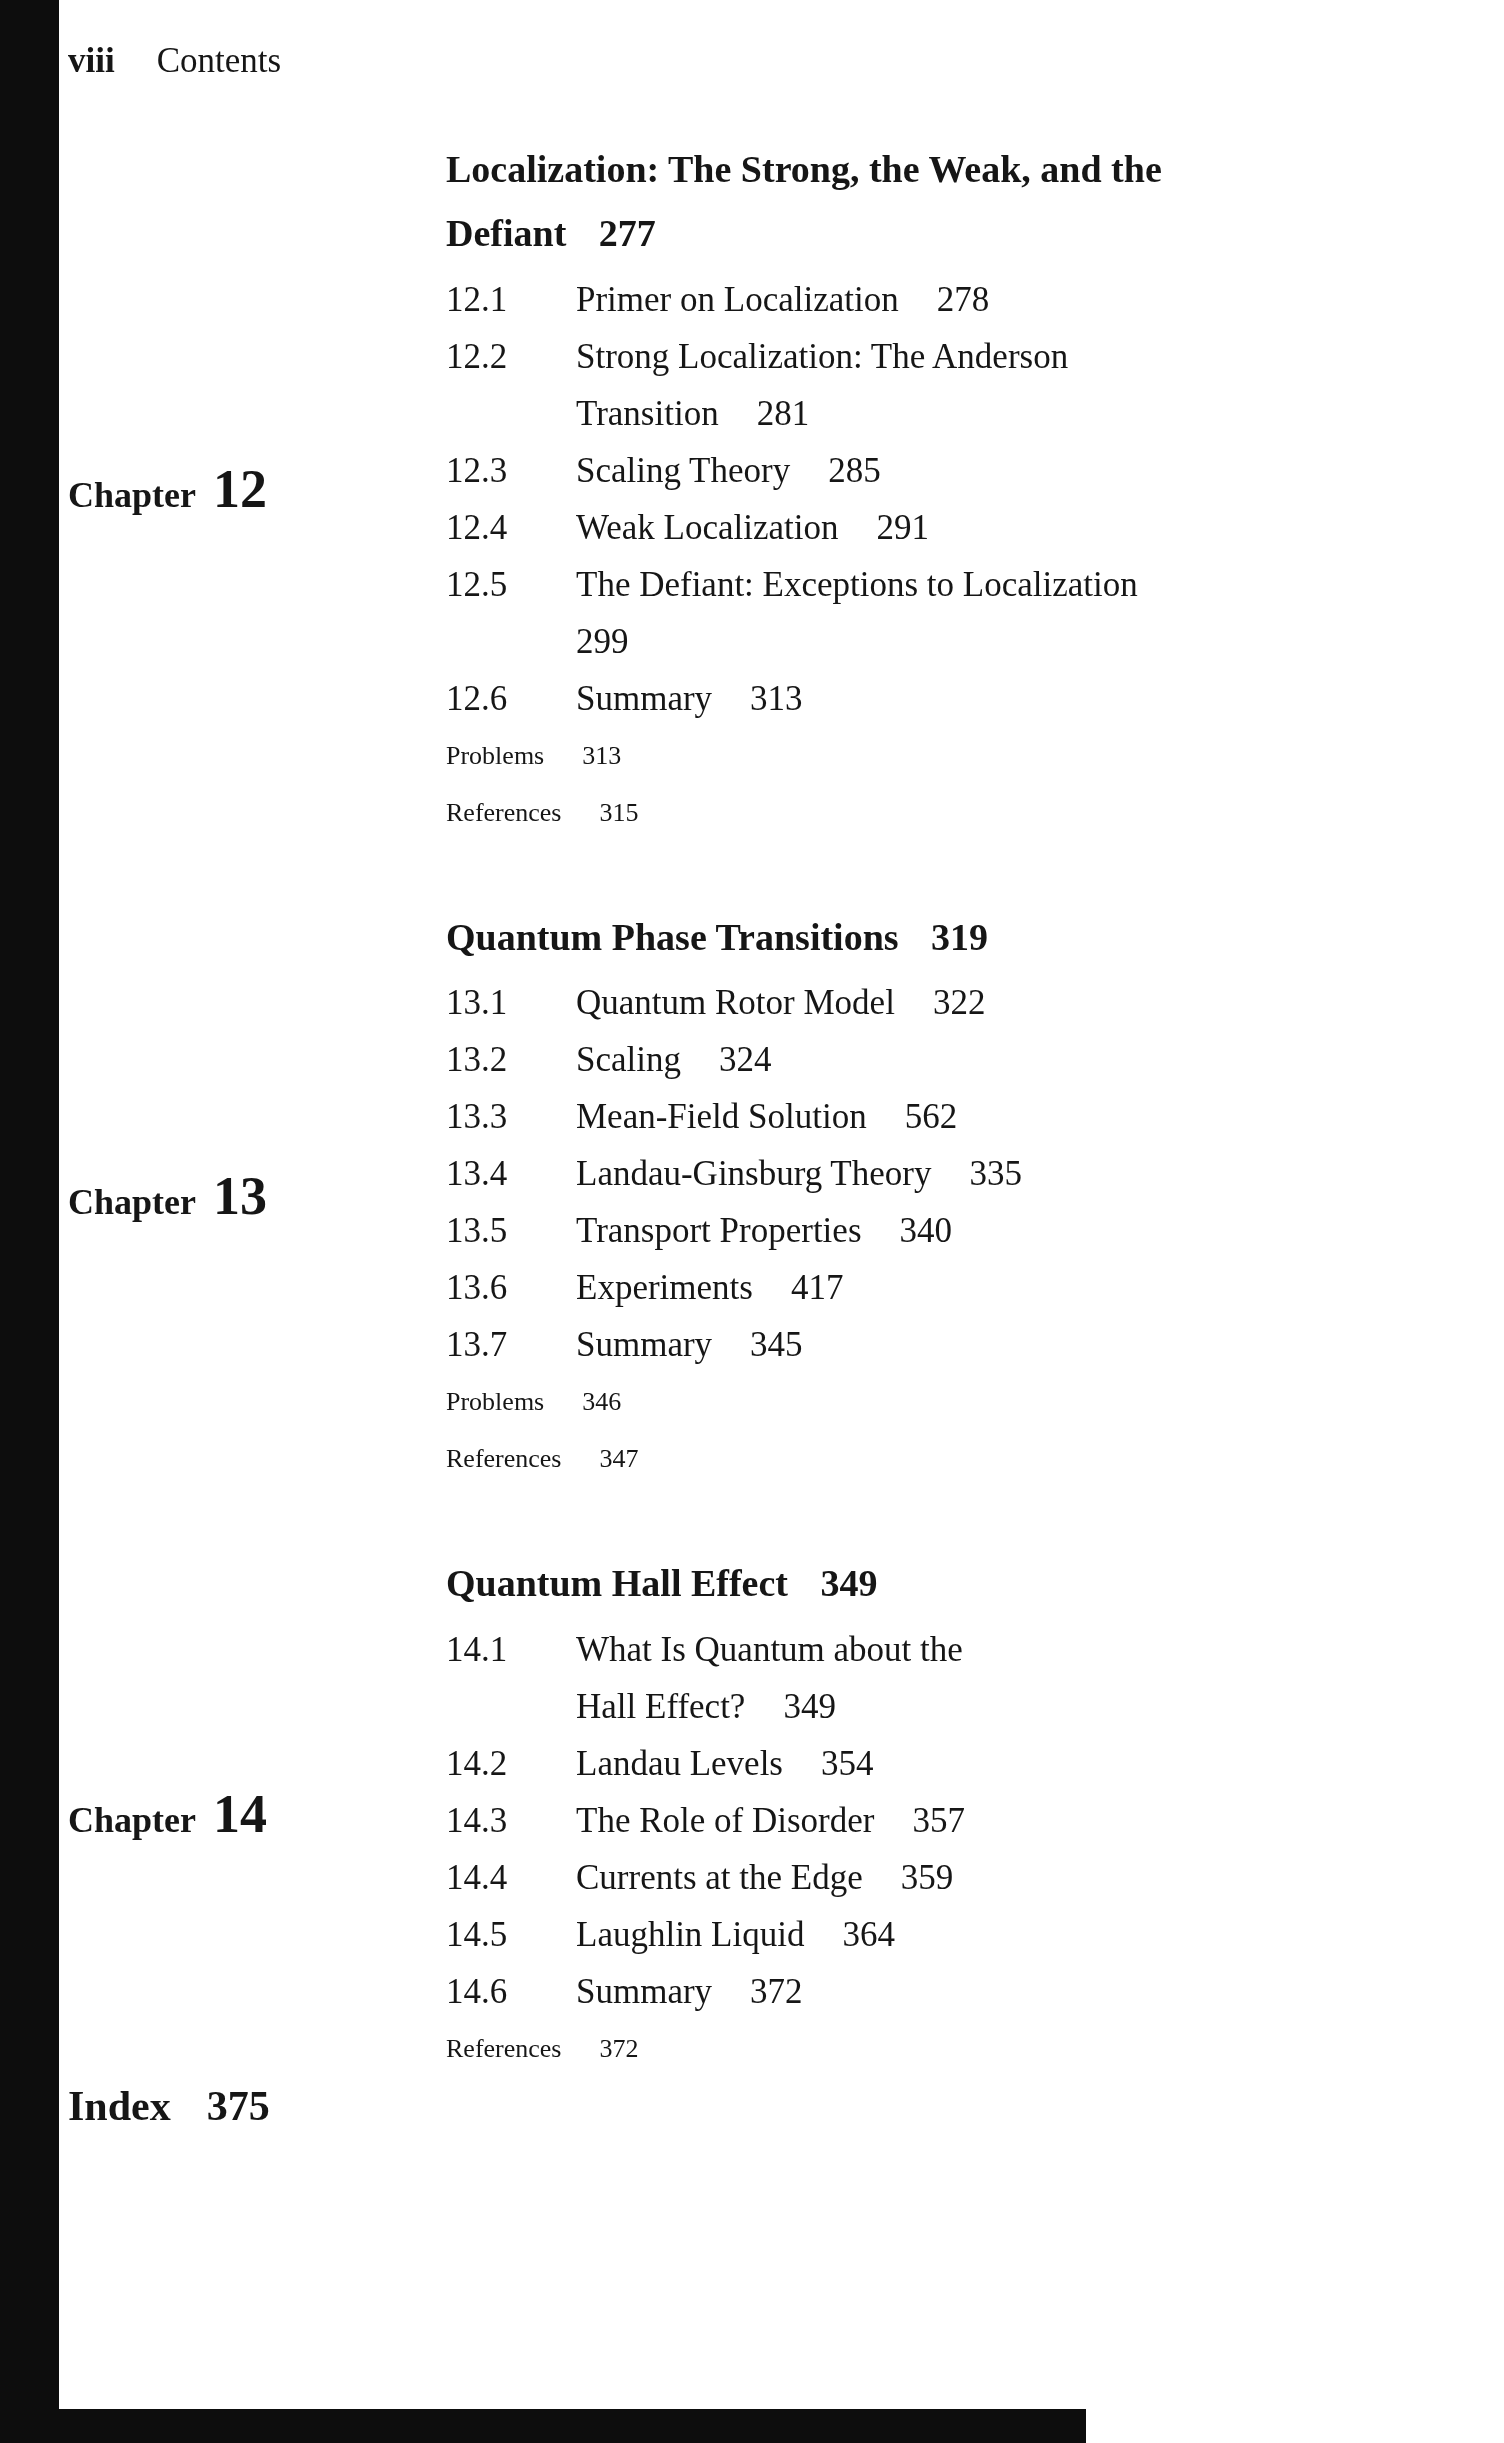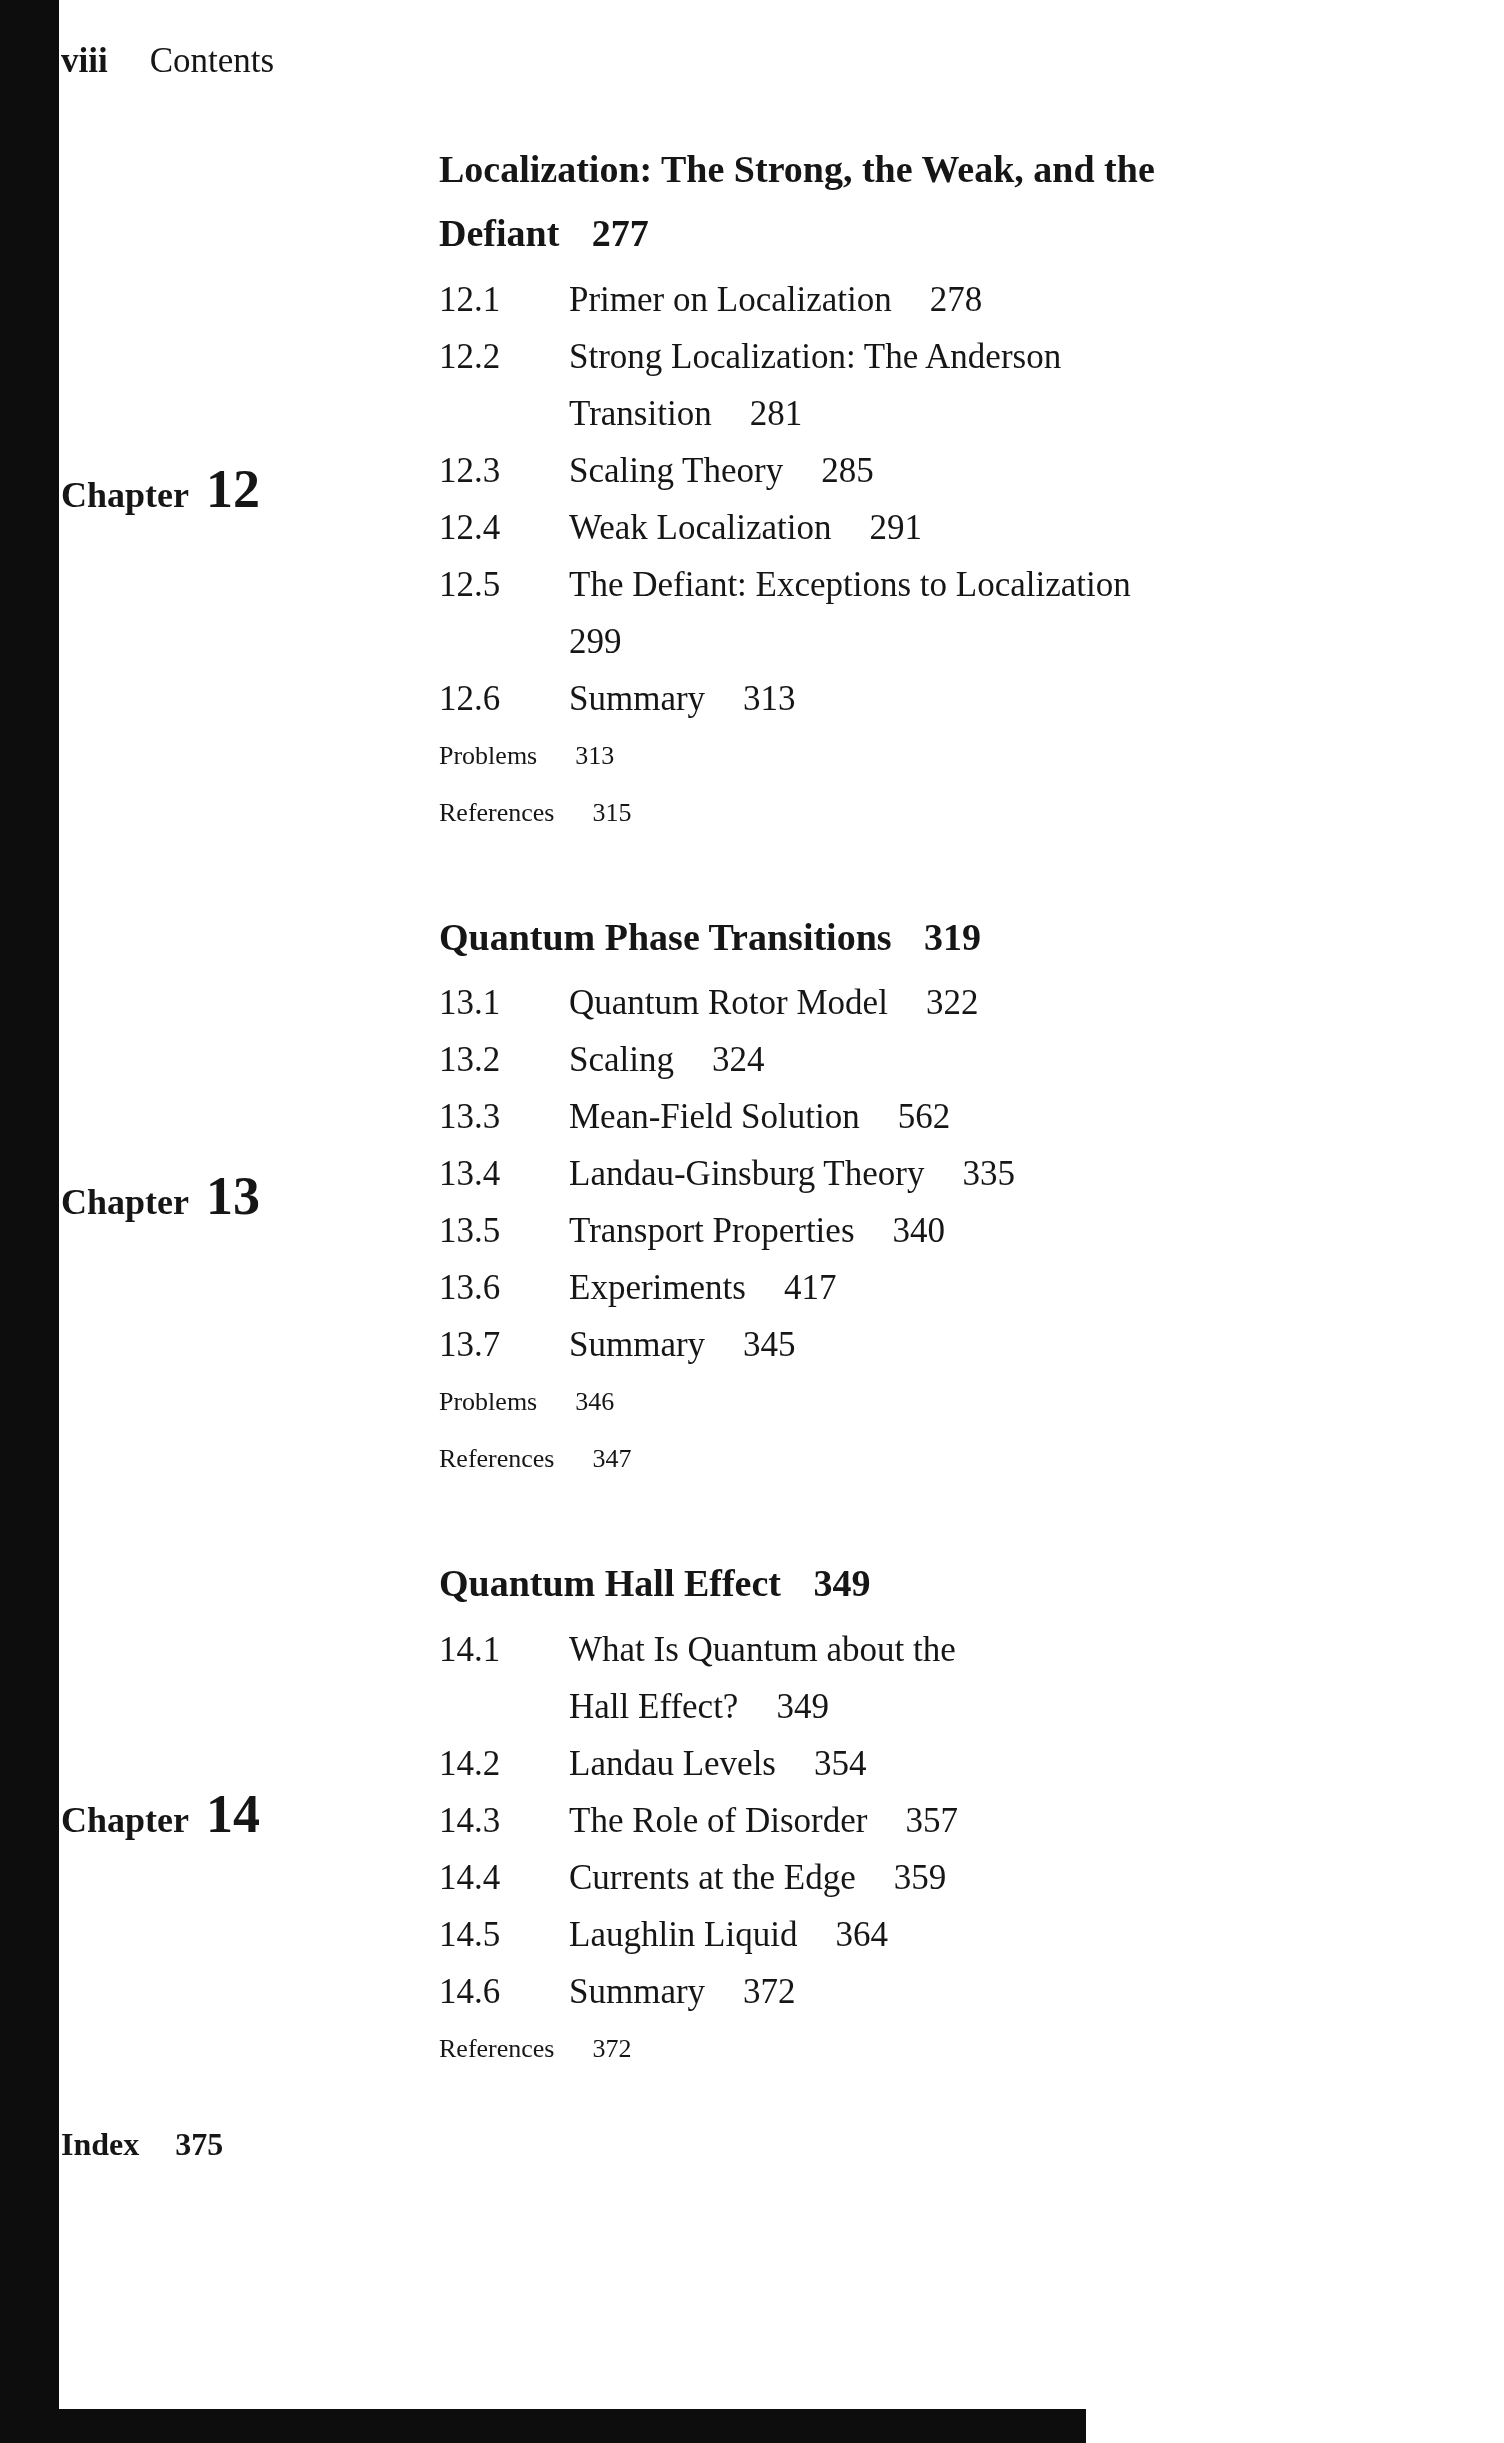--- a/index.html
+++ b/index.html
@@ -27,21 +27,21 @@
     left: 0; bottom: 0;
     width: 1086px;
     height: 34px;
     background: #0d0d0d;
   }
   .content {
     position: absolute;
     left: 59px;
     top: 0;
     width: 1434px;
-    padding-left: 2px;
+    padding-left: 9px;
     box-sizing: border-box;
   }
   .page-header {
     margin-top: 40px;
     font-size: 35px;
     line-height: 42px;
   }
   .page-header .folio {
     font-weight: 700;
   }
@@ -98,22 +98,21 @@
     line-height: 57px;
   }
   .pg.gap {
     margin-left: 38px;
   }
   .chapter-title .pg {
     font-weight: 700;
     margin-left: 32.5px;
   }
   .index-entry {
-    margin-top: 38px;
-    font-size: 32px;
+    font-size: 42px;
     font-weight: 700;
     line-height: 59px;
   }
   .index-entry .pg {
     margin-left: 36px;
   }
 </style>
 </head>
 <body>
 

